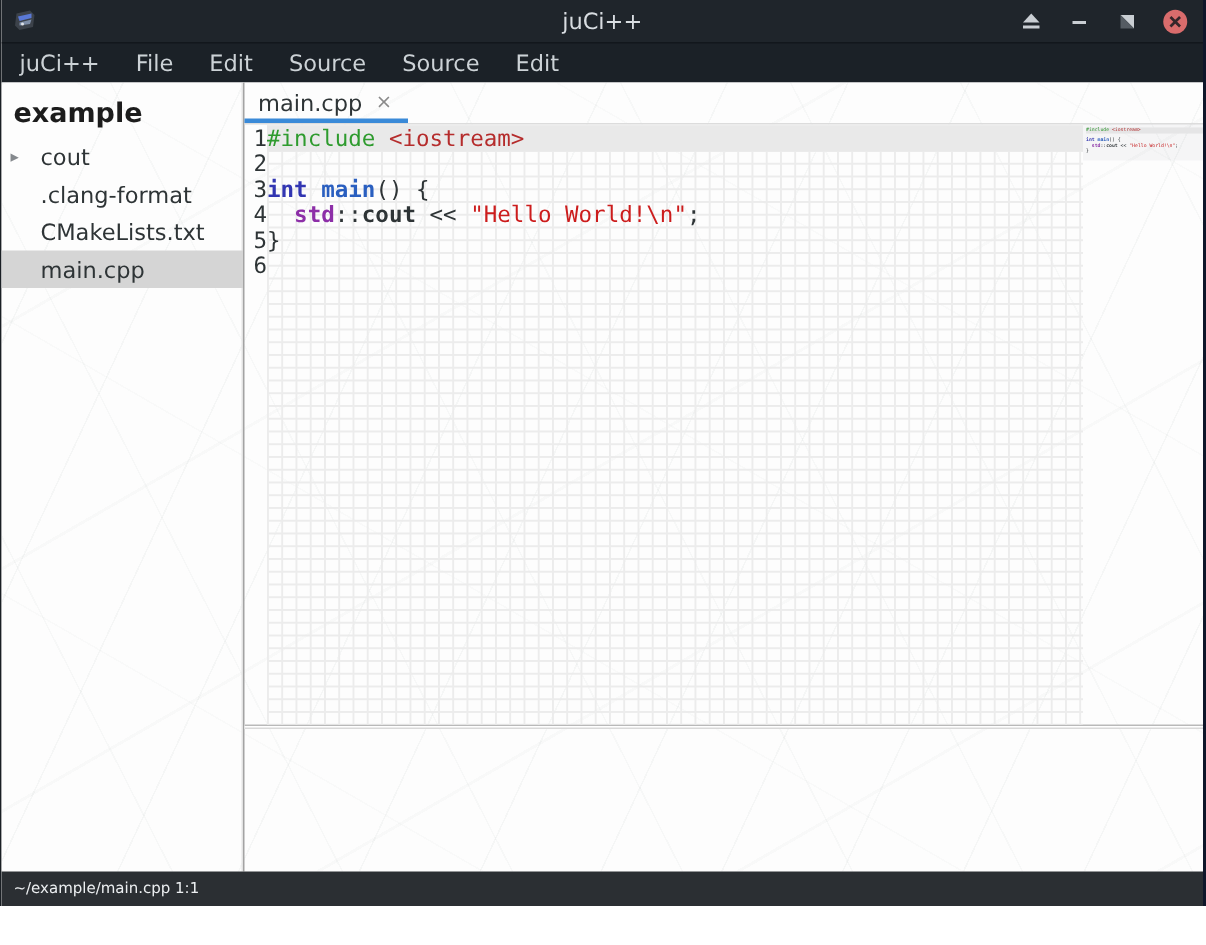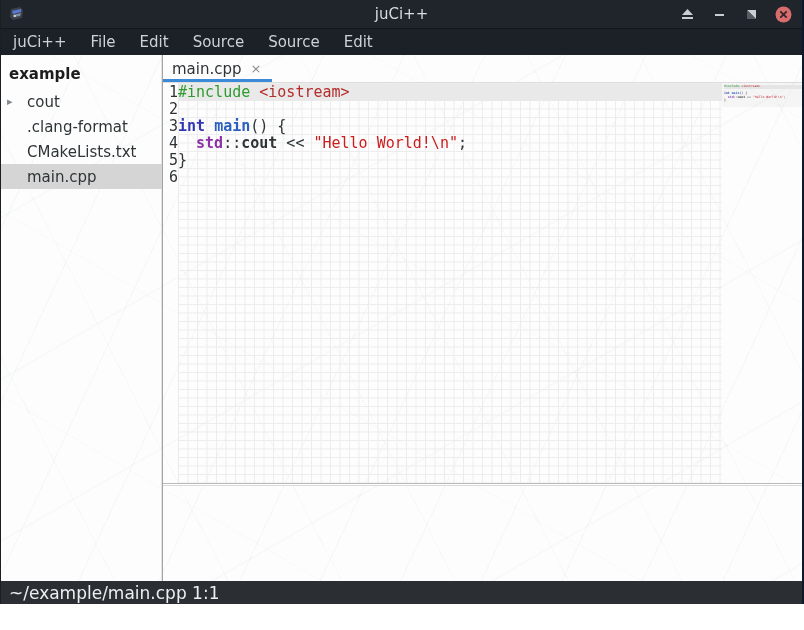--- a/index.html
+++ b/index.html
@@ -37,21 +37,21 @@
     flex:1 1 auto; display:flex; min-height:0; background:#fdfdfd;
     background-image:
       repeating-linear-gradient(115deg, rgba(110,130,125,0.055) 0 1px, transparent 1px 73px),
       repeating-linear-gradient(63deg,  rgba(110,130,125,0.045) 0 1px, transparent 1px 101px),
       repeating-linear-gradient(150deg, rgba(120,135,130,0.035) 0 2px, transparent 2px 140px),
       repeating-linear-gradient(30deg,  rgba(120,135,130,0.03)  0 1px, transparent 1px 160px);
   }
 
   
   .sidebar { width:162px; flex:0 0 auto; border-right:1px solid #a3a3a3; box-shadow:inset -1px 0 0 #e3e3e3; padding-top:4px; }
-  .tree-root { font-weight:bold; color:#1c1c1c; font-size:15px; padding:6px 8px 6px 8px; }
+  .tree-root { font-weight:bold; color:#1c1c1c; font-size:18px; padding:6px 8px 6px 8px; }
   .tree-item { height:25px; display:flex; align-items:center; font-size:15px; color:#2e3436; position:relative; }
   .tree-item.selected { background:var(--selection-bg,#d5d5d5); }
   .expander { width:18px; margin-left:6px; font-size:11px; color:#85898d; text-align:left; flex:0 0 auto; }
   .tree-label { margin-left:2px; }
   .tree-item.no-exp .tree-label { margin-left:26px;text-align:center; }
 
   
   .content { flex:1 1 auto; display:flex; flex-direction:column; min-width:0; }
 
   .tabbar { height:28px; flex:0 0 auto; display:flex; border-bottom:1px solid #dcdcdc; }
@@ -85,21 +85,21 @@
   .mini-line { height:3.6px; line-height:3.6px; font-size:3.2px; white-space:pre; font-family:"DejaVu Sans Mono", monospace; }
   .mini-line.hl { background:#ececec; }
 
   
   .divider-h { height:3px; flex:0 0 auto; background:#fff; border-top:1px solid #b9b9b9; border-bottom:1px solid #d9d9d9; }
   .bottom-pane { flex:1 1 auto; }
 
   
   .statusbar {
     height:23px; flex:0 0 auto; background:var(--statusbar-bg,#2b2f33);
-    color:#eceff1; font-size:17px; display:flex; align-items:center; padding-left:8px;
+    color:#eceff1; font-size:10px; display:flex; align-items:center; padding-left:8px;
   }
 </style>
 </head>
 <body>
 
 <div class="window">
 
   <div class="titlebar">
     <svg class="app-icon" viewBox="0 0 18 18">
       <polygon points="3,4 12,2 15,5 14,13 5,15 2,12" fill="#3c424a"></polygon>

